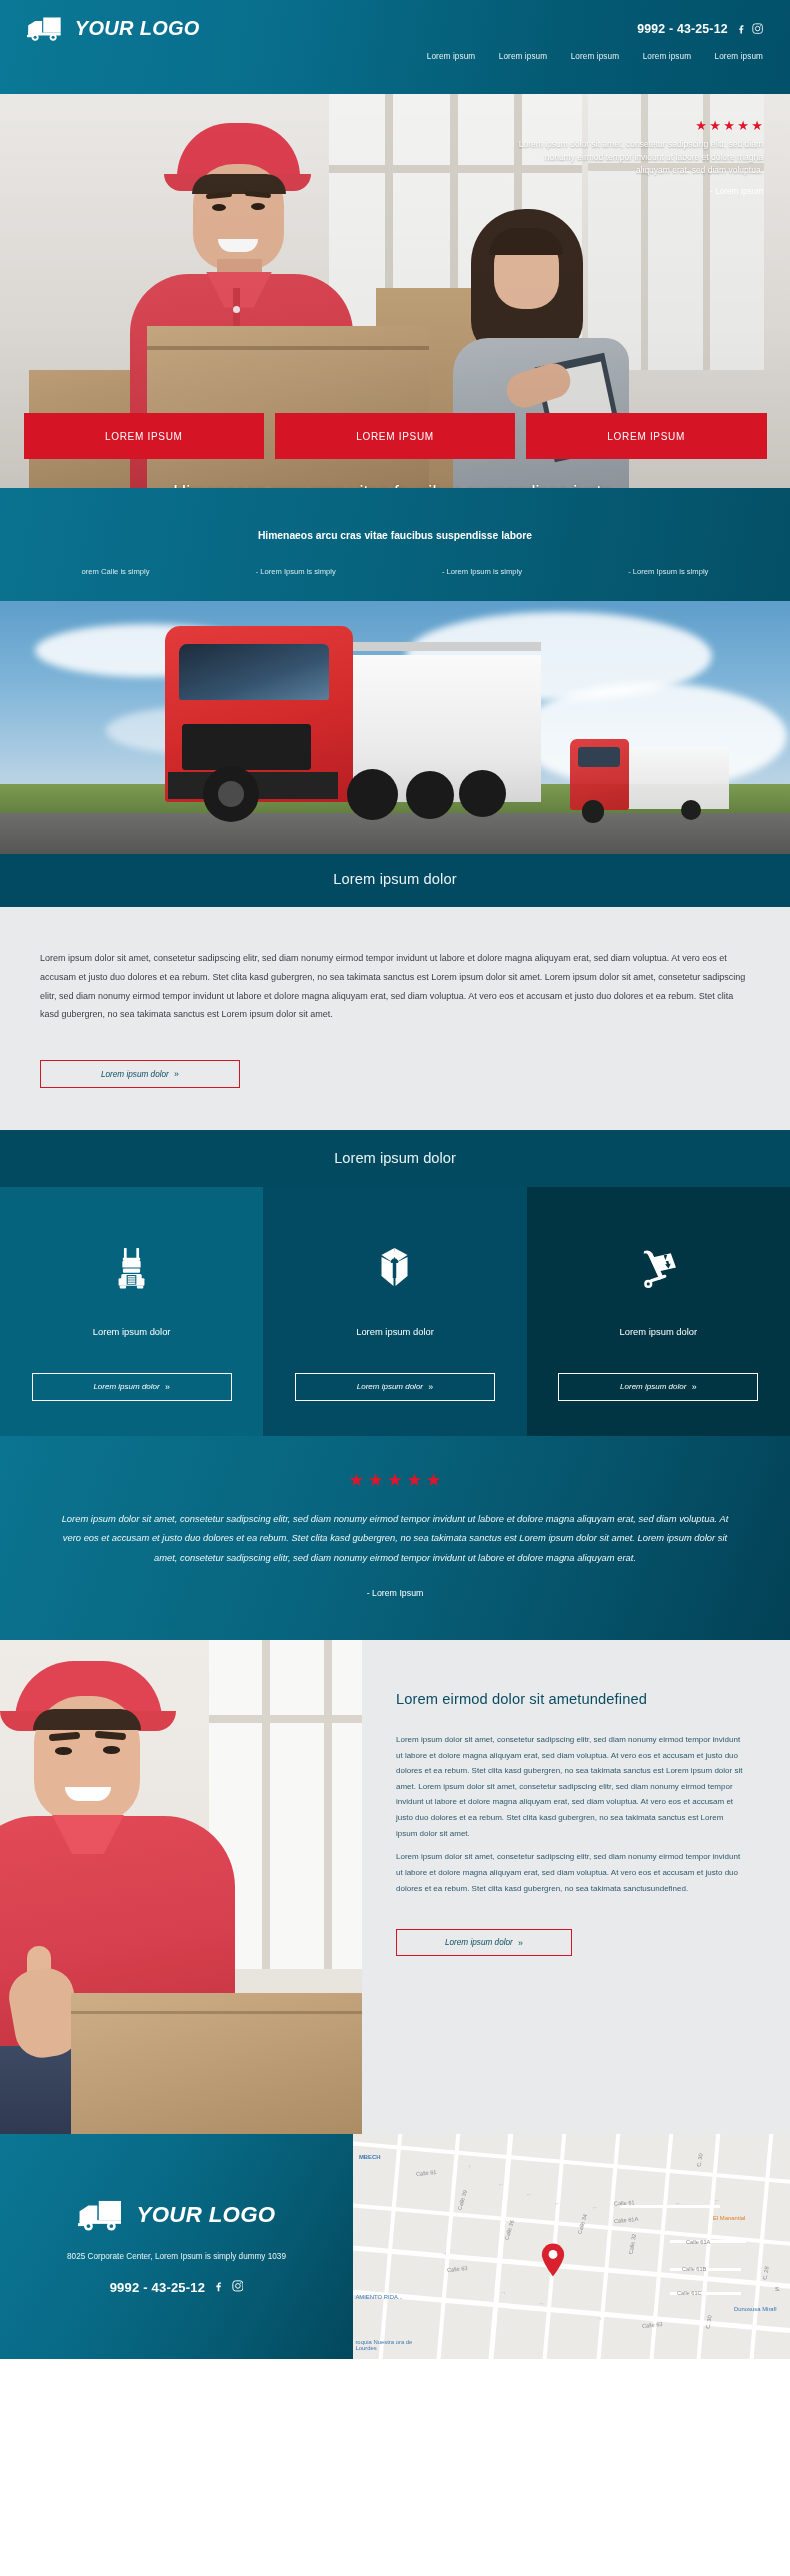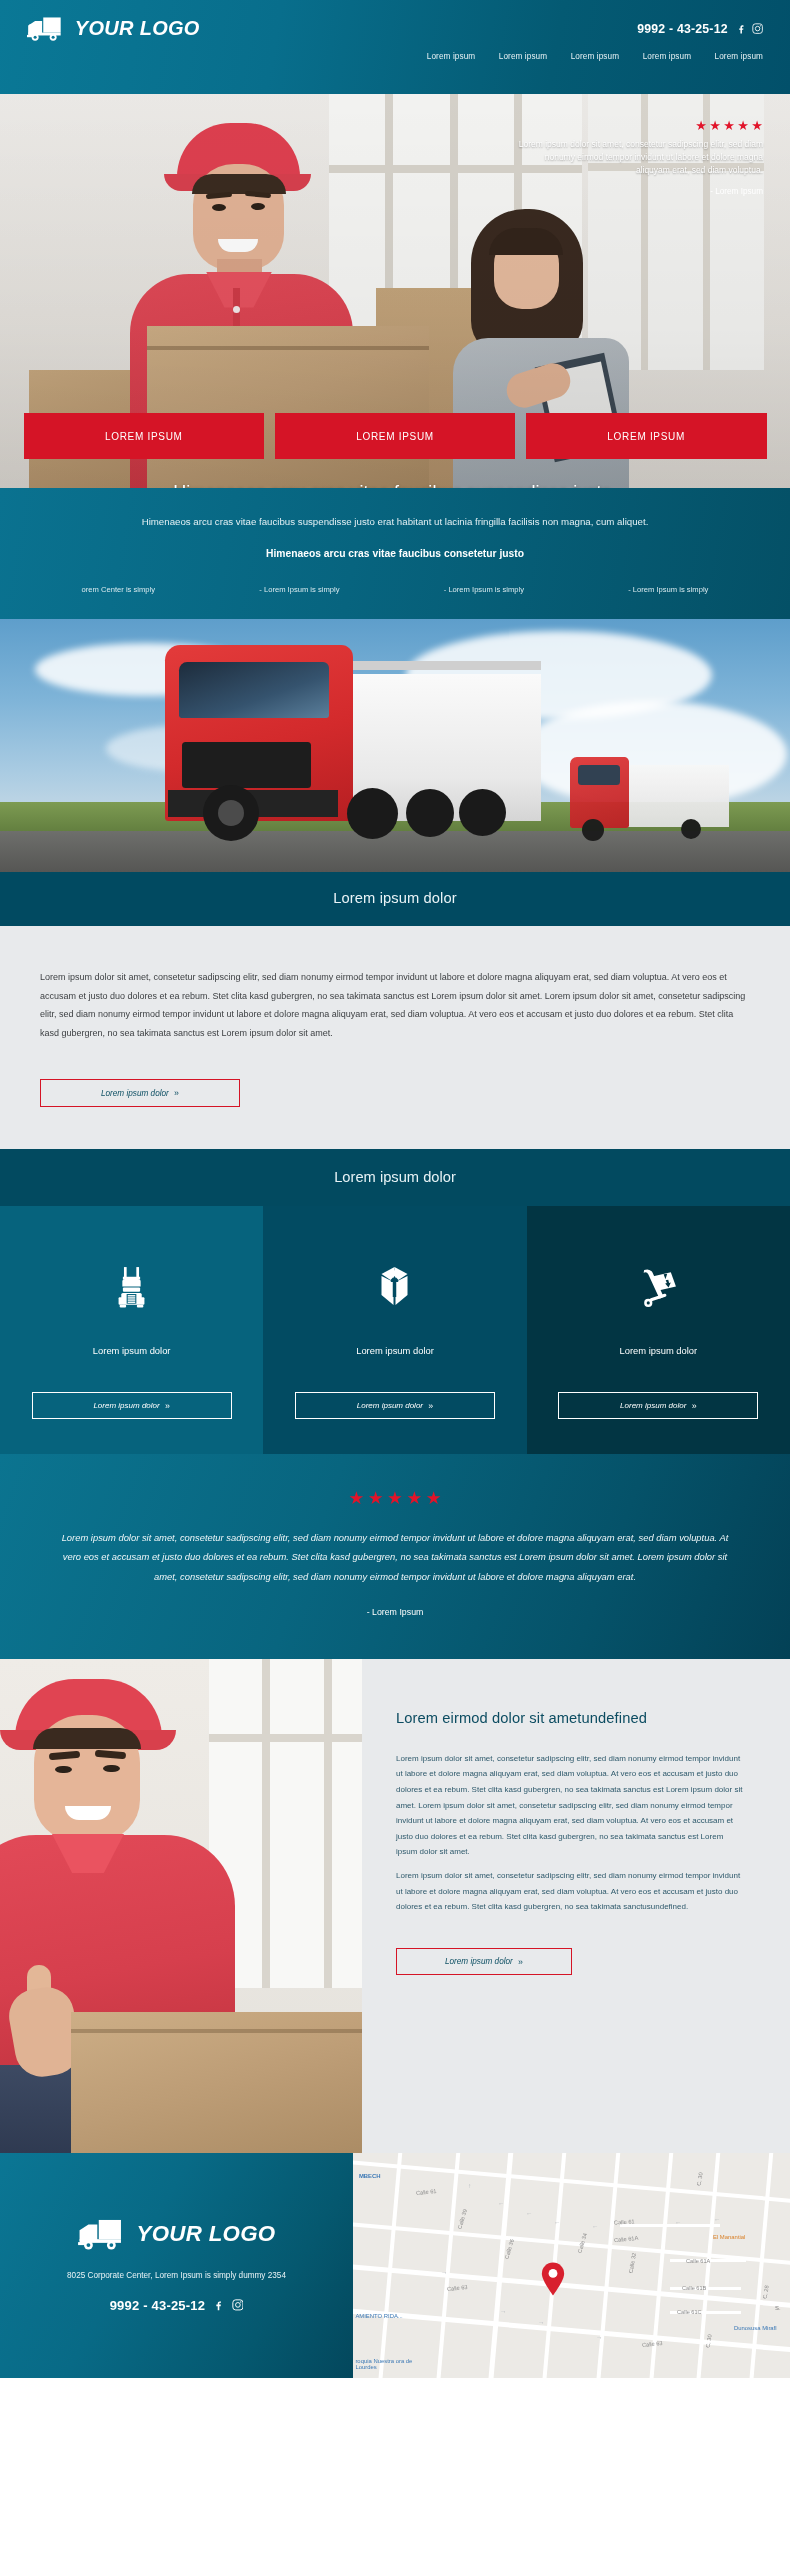--- a/index.html
+++ b/index.html
@@ -399,24 +399,23 @@
   <h1 class="hero-title">Himenaeos arcu cras vitae faucibus suspendisse justo.</h1>
 
   <div class="hero-ctas">
     <button class="cta-red">LOREM IPSUM</button>
     <button class="cta-red">LOREM IPSUM</button>
     <button class="cta-red">LOREM IPSUM</button>
   </div>
 </section>
 
 <section class="info-band">
-  <p class="lead">Himenaeos arcu cras vitae faucibus suspendisse justo erat habitant ut  lacinia fringilla facilisis non magna, cum aliquet.</p>
-  <p class="sub">Himenaeos arcu cras vitae faucibus consetetur justo</p>
+  <p class="sub">Himenaeos arcu cras vitae faucibus suspendisse labore</p>
   <div class="info-tags">
-    <span>orem Center is simply</span>
+    <span>orem Calle is simply</span>
     <span>- Lorem Ipsum is simply</span>
     <span>- Lorem Ipsum is simply</span>
     <span>- Lorem Ipsum is simply</span>
   </div>
 </section>
 
 <section class="truck-photo">
   <div class="tp-sky"></div>
   <div class="tp-cloud c1"></div>
     <div class="tp-cloud c2"></div>
@@ -588,21 +587,21 @@
           <rect x="2" y="30" width="56" height="5" fill="#ffffff"></rect>
           <circle cx="14" cy="38" r="6" fill="#ffffff"></circle>
           <circle cx="14" cy="38" r="2.6" fill="#0a7290"></circle>
           <circle cx="45" cy="38" r="6" fill="#ffffff"></circle>
           <circle cx="45" cy="38" r="2.6" fill="#0a7290"></circle>
           <rect x="0" y="34" width="10" height="4" fill="#ffffff"></rect>
         </svg>
       </span>
       <span class="brand-name">YOUR LOGO</span>
     </div>
-    <div class="footer-addr">8025 Corporate Center, Lorem Ipsum is simply dummy 2354</div>
+    <div class="footer-addr">8025 Corporate Center, Lorem Ipsum is simply dummy 1039</div>
     <div class="footer-contact">
       <span class="phone">9992 - 43-25-12</span>
       <a href="#" aria-label="facebook">
         <svg viewBox="0 0 20 20" width="10" height="12.3">
             <path d="M12.6 20v-8h2.7l.4-3.1h-3.1V6.9c0-.9.25-1.5 1.55-1.5H16V2.6c-.3-.04-1.3-.13-2.46-.13-2.44 0-4.1 1.49-4.1 4.22V8.9H6.7V12h2.74v8z" fill="#ffffff"></path>
           </svg>
       </a>
       <a href="#" aria-label="instagram">
         <svg viewBox="0 0 22 22" width="11.8" height="11.8">
             <rect x="1.6" y="1.6" width="18.8" height="18.8" rx="5.2" fill="none" stroke="#ffffff" stroke-width="1.8"></rect>

